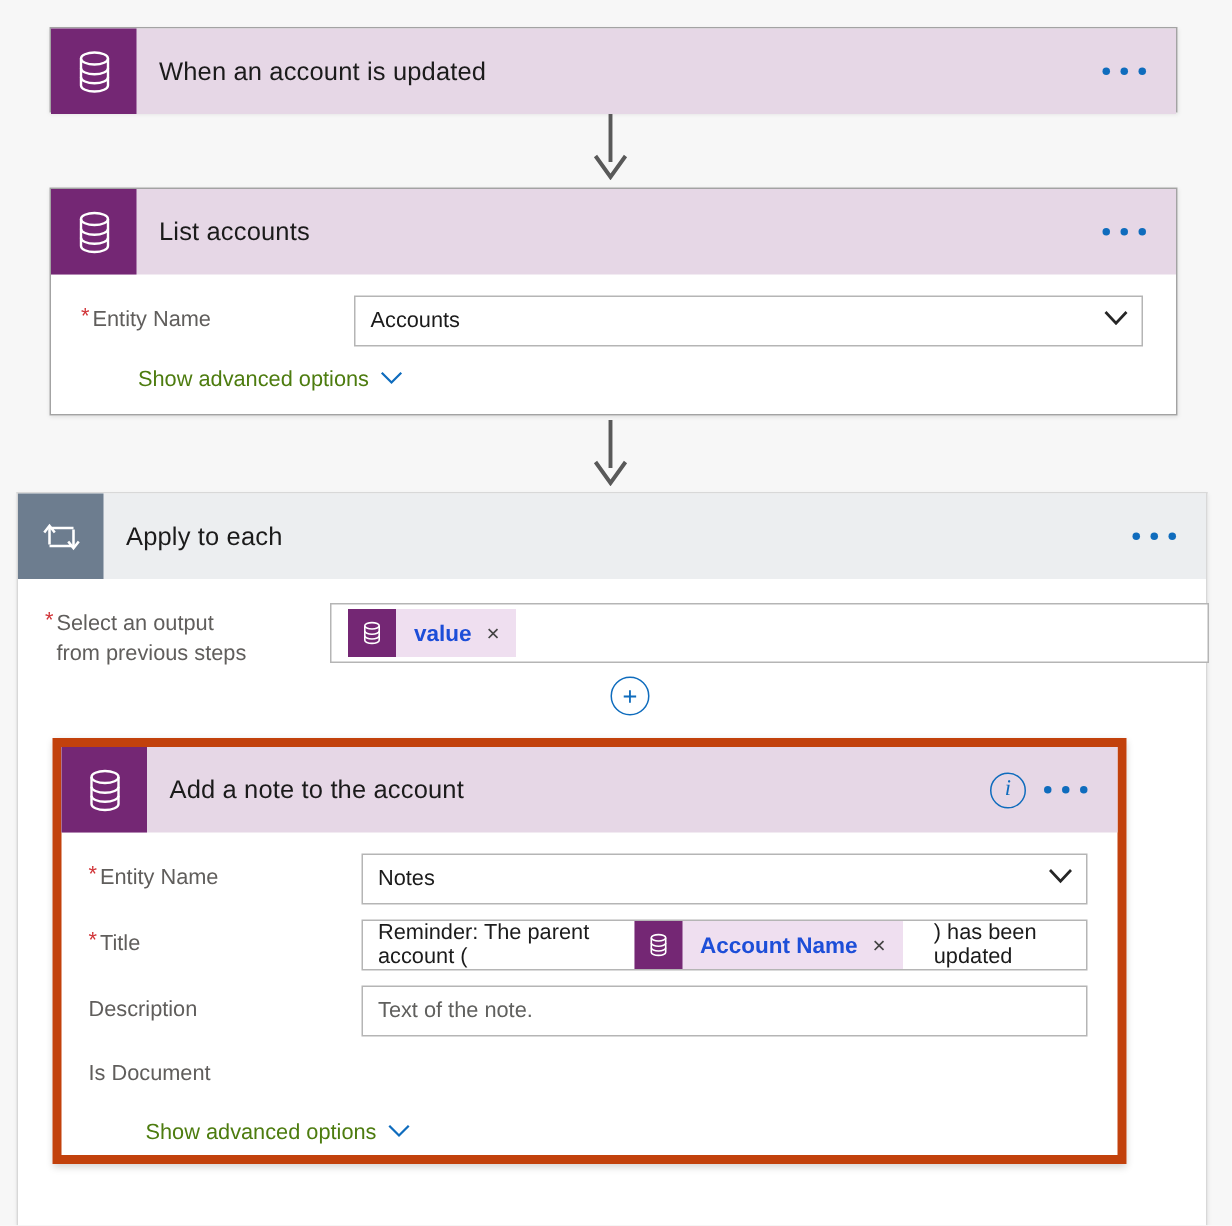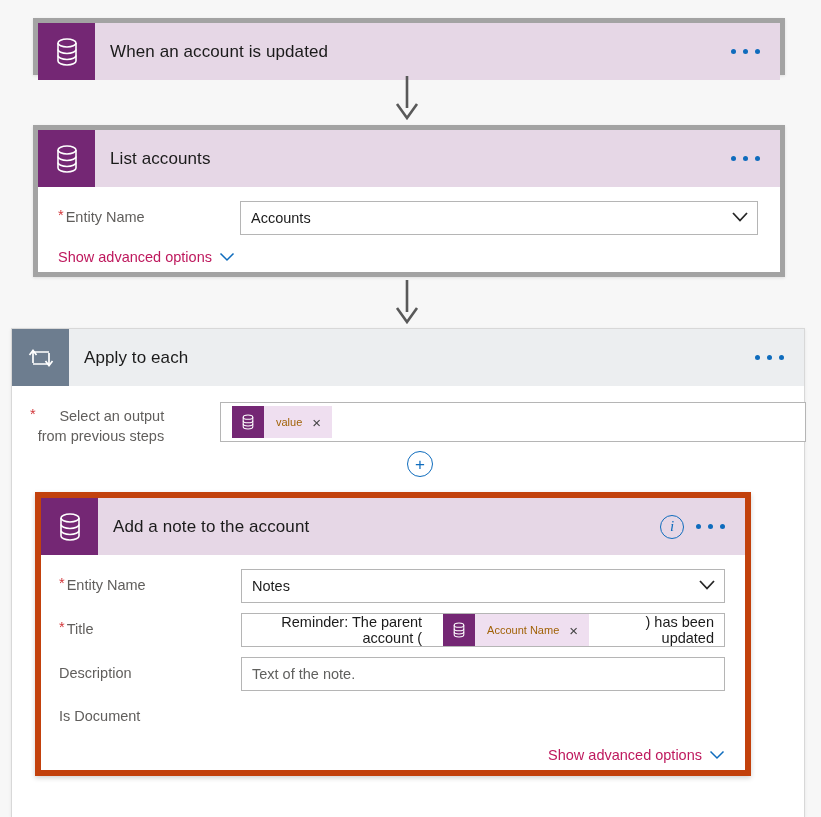--- a/index.html
+++ b/index.html
@@ -13,21 +13,21 @@
     width: 821px;
     height: 817px;
     background: #f7f7f7;
     overflow: hidden;
   }
 
   
   .card {
     position: absolute;
     background: #ffffff;
-    border: 5px solid #a3a3a3;
+    border: 1px solid #a3a3a3;
     box-sizing: border-box;
     box-shadow: 0 1px 3px rgba(0,0,0,0.10);
   }
   .card.selected {
     border: 6px solid #c2410c;
     box-shadow: 0 2px 5px rgba(0,0,0,0.18);
   }
   .card-header {
     display: flex;
     align-items: stretch;
@@ -123,27 +123,28 @@
   }
   .input-box.placeholder { color: #60605e; }
   .input-box.tall { height: 40px; }
   .chev {
     margin-left: auto;
     width: 16px;
     height: 16px;
     flex: 0 0 auto;
   }
   .link {
-    color: #be185d;
+    color: #4d7c0f;
     font-size: 14.5px;
     display: inline-flex;
     align-items: center;
     gap: 7px;
     margin-top: 4px;
     cursor: pointer;
+    margin-left: 38px;
   }
 
   
   .chip {
     display: inline-flex;
     align-items: center;
     background: #efdff0;
     height: 32px;
     margin: 0 1px;
     vertical-align: middle;
@@ -151,23 +152,24 @@
   .chip .chip-ico {
     width: 32px;
     height: 32px;
     background: #742774;
     display: flex;
     align-items: center;
     justify-content: center;
   }
   .chip .chip-label {
     padding: 0 10px 0 12px;
-    font-size: 11px;
-    color: #a16207;
+    font-size: 15px;
+    color: #1d4ed8;
     white-space: nowrap;
+    font-weight: bold;
   }
   .chip .chip-x {
     padding-right: 11px;
     font-size: 15px;
     color: #444;
     cursor: pointer;
     line-height: 1;
   }
 
   
@@ -199,21 +201,20 @@
     position: absolute;
     left: 11px;
     top: 328px;
     width: 794px;
     height: 489px;
     background: #ffffff;
     border: 1px solid #d8d8d8;
     border-bottom: none;
     box-sizing: border-box;
     box-shadow: 0 1px 3px rgba(0,0,0,0.08);
-    text-align: right;
   }
   .title-text { user-select: none; }
 </style>
 </head>
 <body>
 
 <div id="canvas">
 
   <div class="card" style="left:33px; top:18px; width:752px; height:57px;">
     <div class="card-header">

